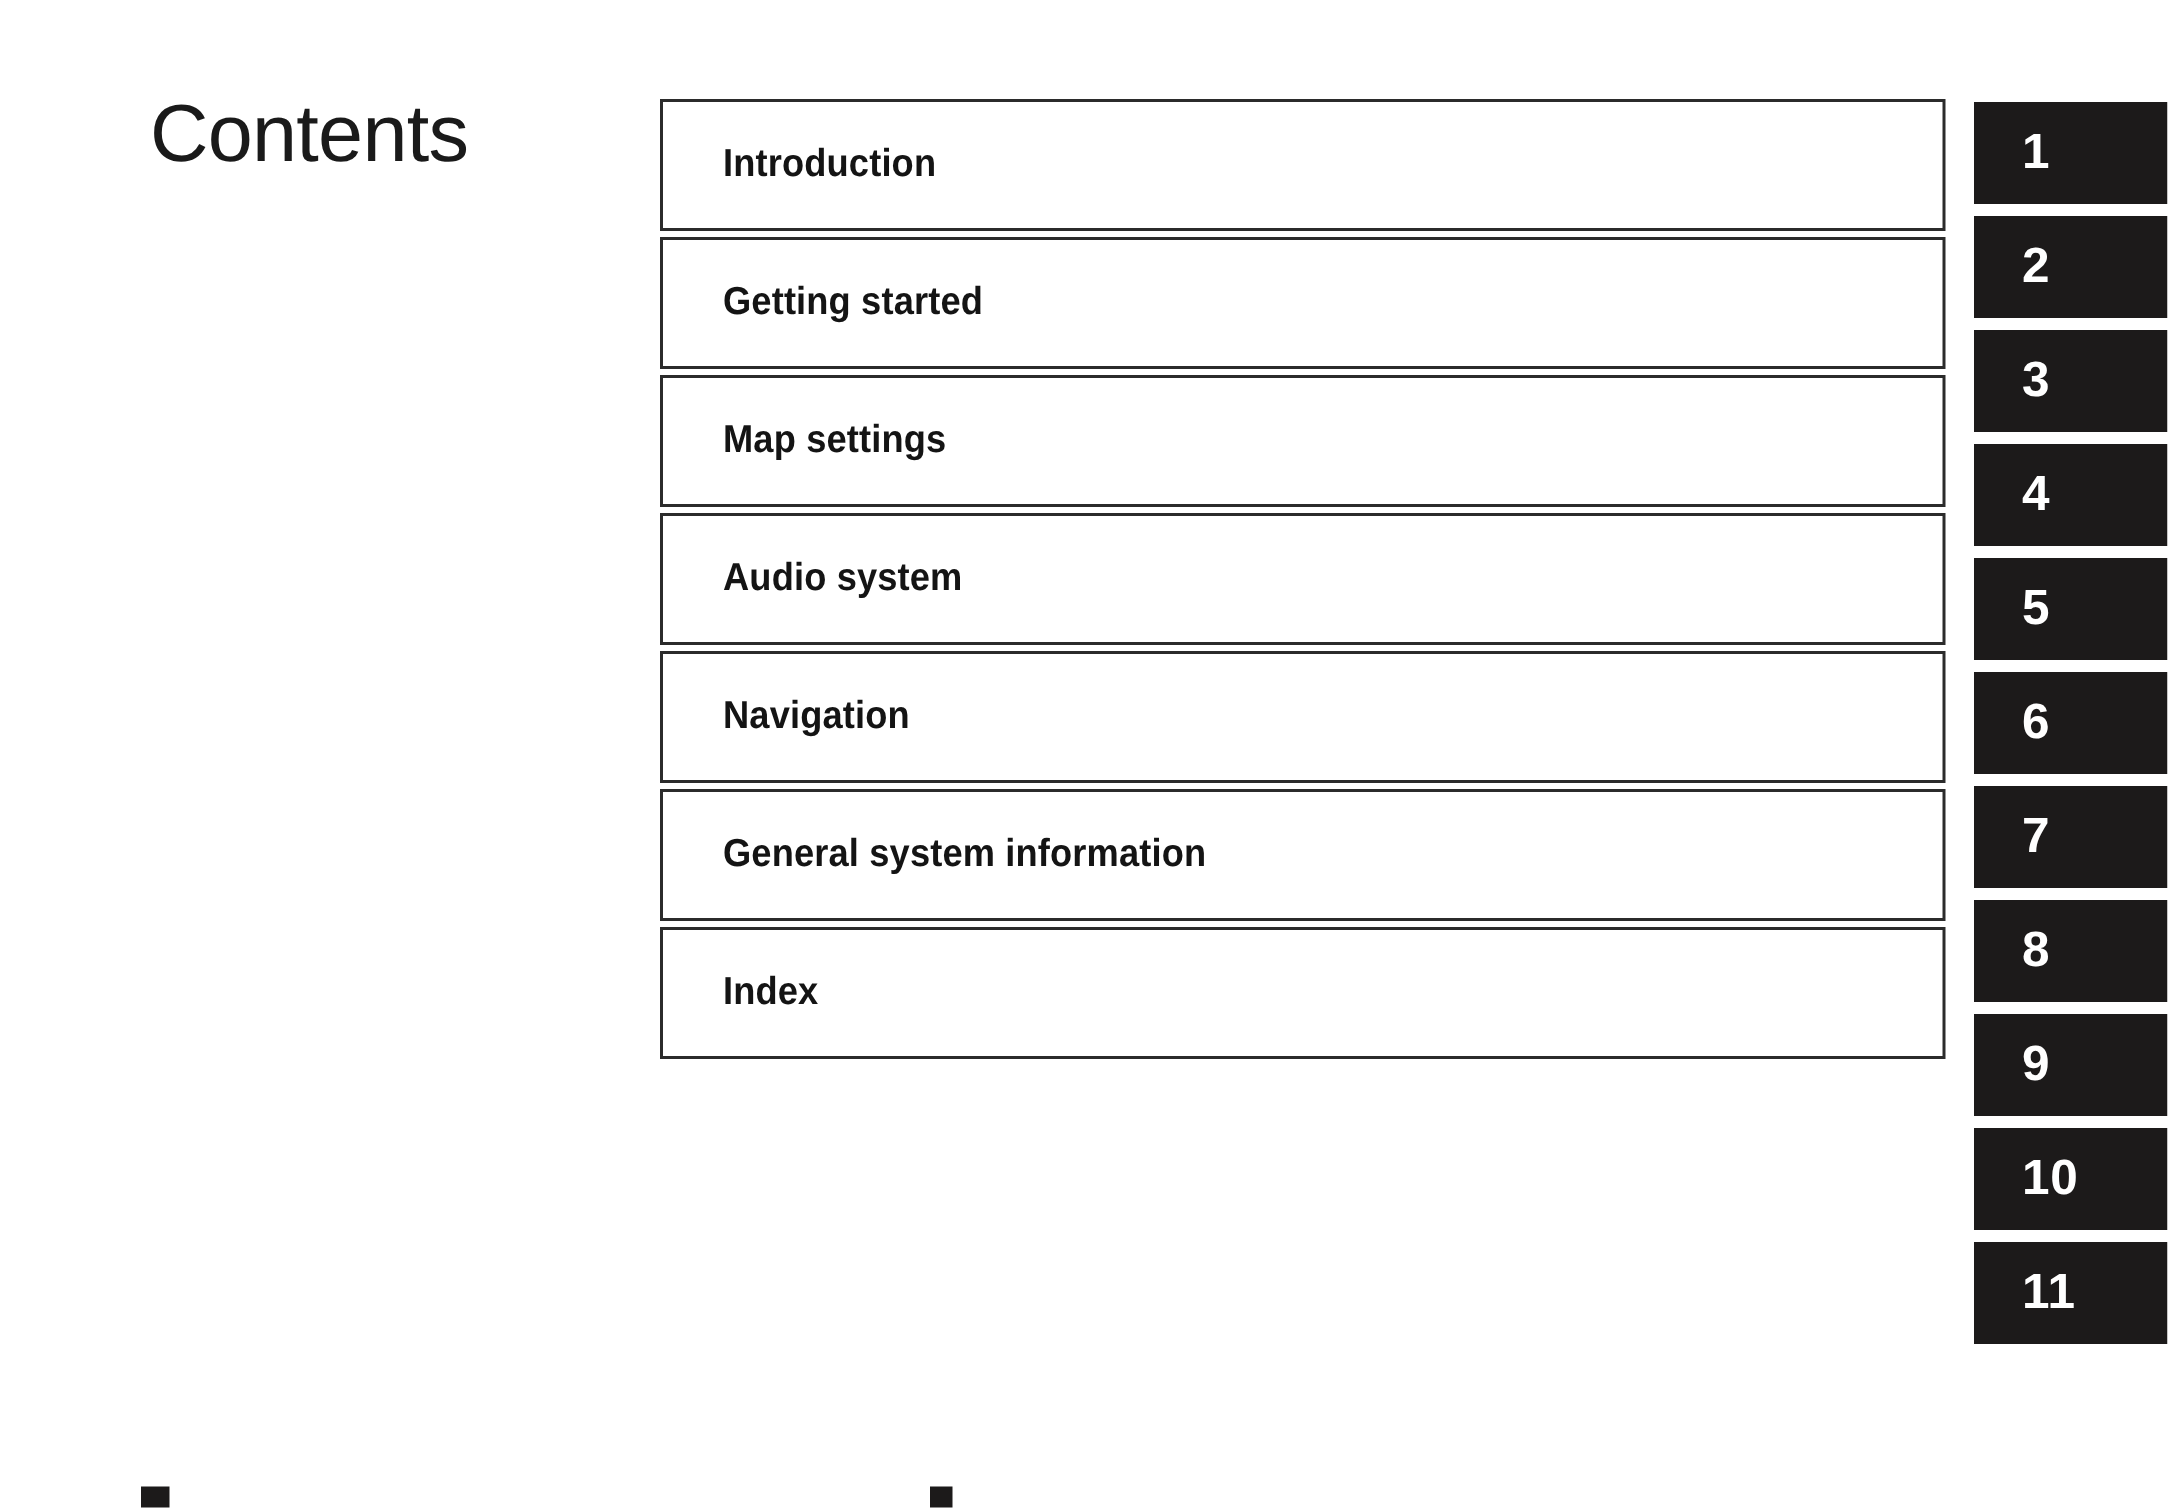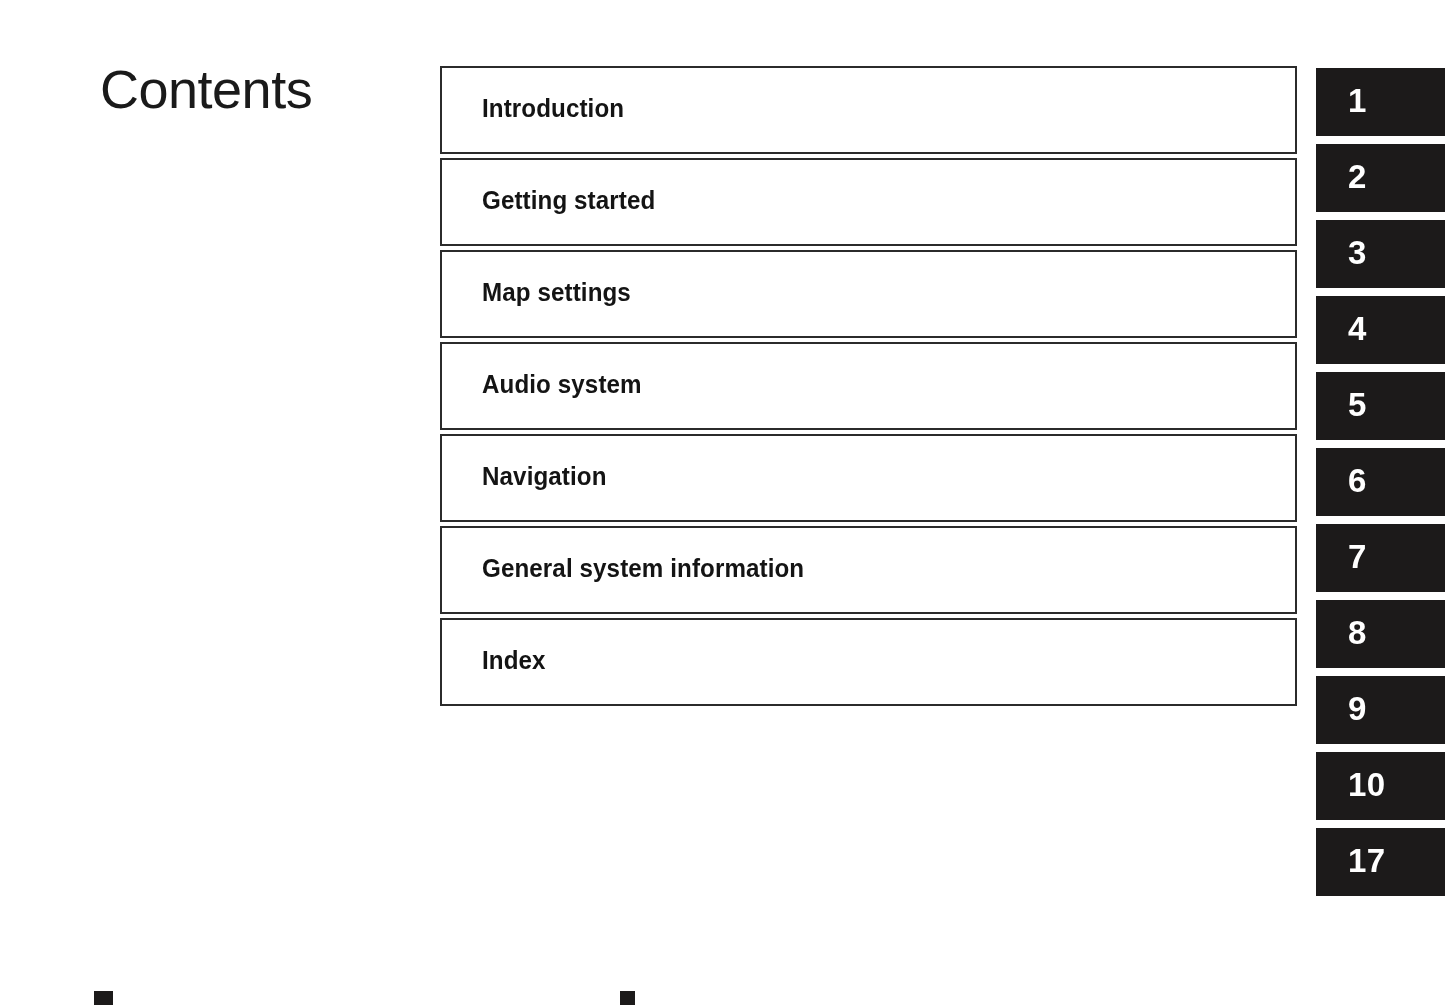--- a/index.html
+++ b/index.html
@@ -185,19 +185,19 @@
 
   <div class="tab-chip">
     <span class="tab-number">9</span>
   </div>
 
   <div class="tab-chip">
     <span class="tab-number">10</span>
   </div>
 
   <div class="tab-chip">
-    <span class="tab-number">17</span>
+    <span class="tab-number">11</span>
   </div>
 
 </div>
 
 <div class="footer-mark" id="footer-mark-left"></div>
 <div class="footer-mark" id="footer-mark-right"></div>
 
 </body></html>

